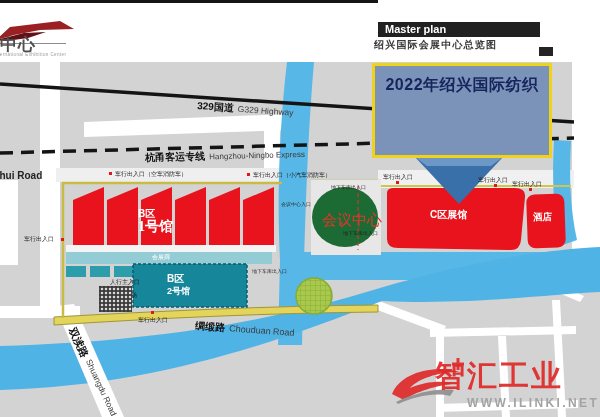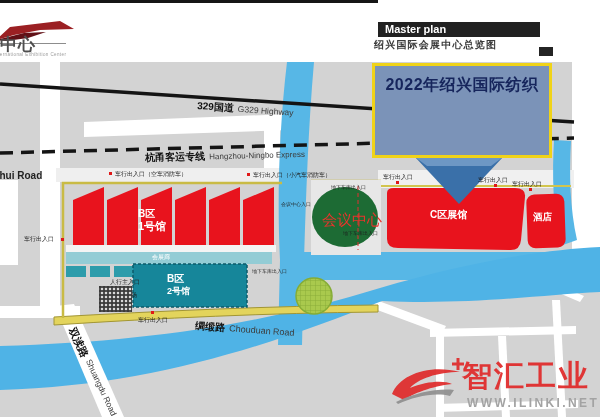--- a/index.html
+++ b/index.html
@@ -18,21 +18,21 @@
   .cropmark{position:absolute;left:539px;top:47px;width:14px;height:9px;background:#242424;}
   .annot{position:absolute;left:372px;top:63px;width:180px;height:95px;box-sizing:border-box;
          background:#7b93b8;border:3px solid #f0d318;text-align:center;padding-top:4px;
          font-size:16px;font-weight:bold;color:#16255c;line-height:29px;letter-spacing:.5px;z-index:4;}
   .bldg{position:absolute;color:#fff;font-weight:bold;text-align:left;z-index:3;}
   .roadlbl-cn{font-weight:bold;font-size:10px;color:#111;}
   .roadlbl-en{font-size:8.5px;color:#3c3c3c;margin-left:4px;}
   .qr{position:absolute;left:99px;top:286px;width:33px;height:26px;background:#d9d9d9;z-index:3;
       background-image:repeating-linear-gradient(0deg,rgba(55,55,55,.85) 0 2px,transparent 2px 4px),
                        repeating-linear-gradient(90deg,rgba(55,55,55,.85) 0 2px,transparent 2px 4px);}
-  .wm-brand{position:absolute;left:462px;top:361px;font-size:30px;font-weight:bold;color:#e02a2a;
+  .wm-brand{position:absolute;left:435px;top:361px;font-size:30px;font-weight:bold;color:#e02a2a;
             letter-spacing:2px;z-index:6;opacity:.93;line-height:1;}
   .wm-site{position:absolute;left:467px;top:396px;font-size:12px;font-weight:bold;color:#a3a3a3;
            letter-spacing:2.4px;z-index:6;}
   svg{display:block;}
   .mapsvg{position:absolute;left:0;top:0;z-index:0;}
   .lblz{z-index:3;}
 </style>
 </head>
 <body>
 
@@ -161,21 +161,21 @@
 
   <div class="lbl lblz" style="left:196px;top:315px;transform:rotate(4deg);transform-origin:left top;">
     <span class="roadlbl-cn">绸缎路</span><span class="roadlbl-en" style="font-size:9px;">Chouduan Road</span>
   </div>
 
   <div class="lbl lblz" style="left:77px;top:326px;transform:rotate(65deg);transform-origin:left top;font-size:10.5px;font-weight:bold;color:#111;">双渎路</div>
   <div class="lbl lblz" style="left:92px;top:358px;transform:rotate(65deg);transform-origin:left top;font-size:8.5px;color:#3c3c3c;">Shuangdu Road</div>
 
   <div class="bldg" style="left:138px;top:207px;width:46px;font-size:10px;line-height:13px;">
     <div>B区</div>
-    <div style="font-size:11px;">1号馆</div>
+    <div style="font-size:14px;font-family:Liberation Serif, serif;">1号馆</div>
   </div>
 
   <div class="lbl lblz" style="left:152px;top:254px;font-size:6px;color:#fff;">会展廊</div>
 
   <div class="bldg" style="left:167px;top:272px;width:46px;font-size:10px;line-height:13px;">
     <div>B区</div>
     <div style="font-size:9px;">2号馆</div>
   </div>
 
   <div class="lbl lblz" style="left:322px;top:212px;font-size:15px;font-weight:normal;color:#e8342c;">会议中心</div>

